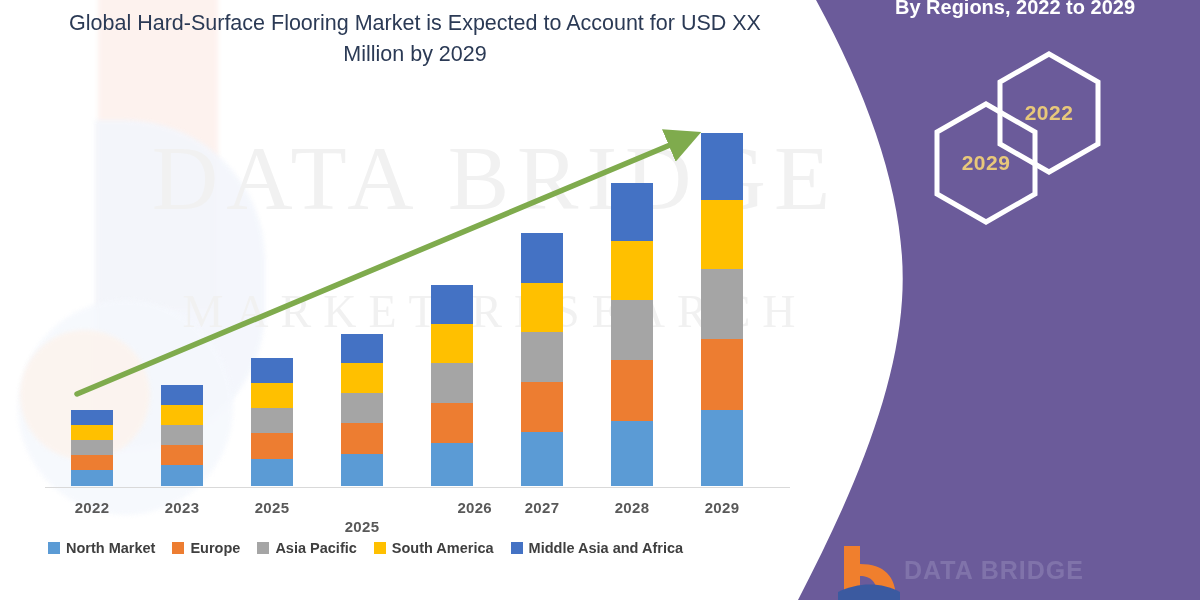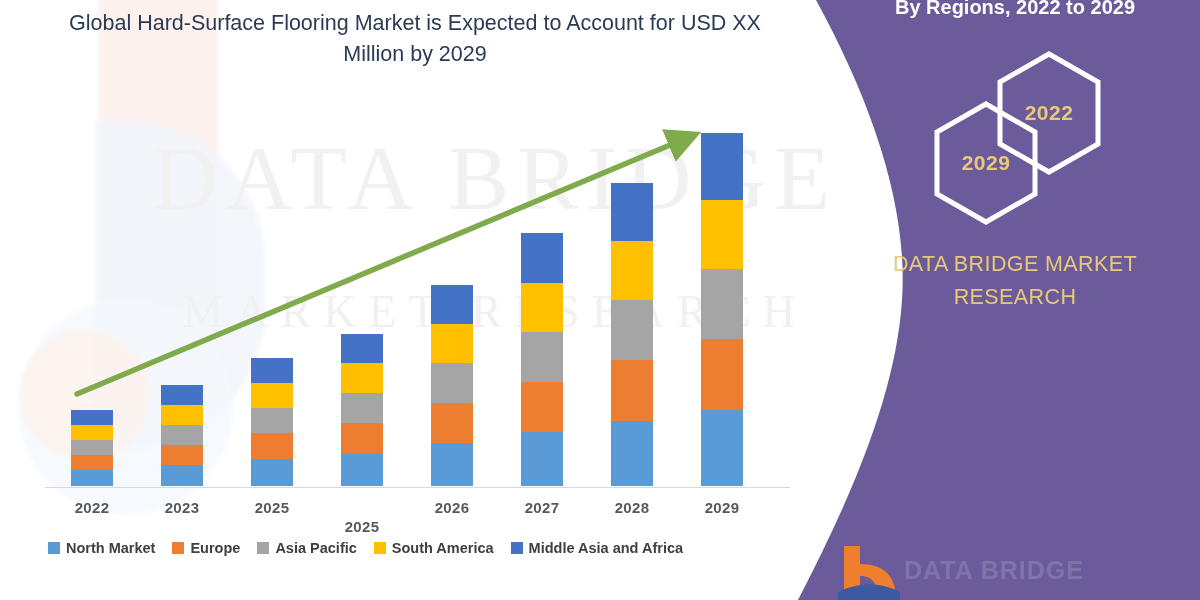--- a/index.html
+++ b/index.html
@@ -157,21 +157,21 @@
           <div class="seg" title="Asia Pacific 2029: 70" style="height: 70px; background: rgb(165, 165, 165);"></div>
           <div class="seg" title="Europe 2029: 71" style="height: 71px; background: rgb(237, 125, 49);"></div>
           <div class="seg" title="North America 2029: 76" style="height: 76px; background: rgb(91, 155, 213);"></div>
         </div>
       </div>
     <div id="xlabels">
         <div class="xlabel" style="left: 52px; width: 80px;">2022</div>
         <div class="xlabel" style="left: 142px; width: 80px;">2023</div>
         <div class="xlabel" style="left: 232px; width: 80px;">2025</div>
         <div class="xlabel" style="left: 322px; width: 80px; margin-top: 19px;">2025</div>
-        <div class="xlabel" style="left: 412px; width: 80px;">2026</div>
+        <div class="xlabel" style="left: 412px; width: 80px; text-align: right;">2026</div>
         <div class="xlabel" style="left: 502px; width: 80px;">2027</div>
         <div class="xlabel" style="left: 592px; width: 80px;">2028</div>
         <div class="xlabel" style="left: 682px; width: 80px;">2029</div>
       </div>
 
     <svg class="arrow-svg" viewBox="0 0 800 600">
       <defs>
         <marker id="ah" markerWidth="7" markerHeight="7" refX="2.6" refY="3.2" orient="auto">
           <path d="M0,0 L6.4,3.2 L0,6.4 Z" fill="#7fab4d"></path>
         </marker>
@@ -218,24 +218,20 @@
         <div class="hex-text">2029</div>
       </div>
       <div class="hex hex-2022">
         <svg viewBox="0 0 112 126" style="position:absolute;inset:0;">
           <polygon points="56,4 105,32 105,94 56,122 7,94 7,32" fill="none" stroke="#ffffff" stroke-width="5"></polygon>
         </svg>
         <div class="hex-text">2022</div>
       </div>
     </div>
 
-    <div class="brand">
-      <div>DATA BRIDGE MARKET</div>
-      <div>RESEARCH</div>
-    </div>
   </div>
 
   <div class="logo">
     <svg class="logo-mark" viewBox="0 0 62 58">
       <path d="M6,4 L22,4 L22,22 L6,22 Z" fill="#f07f2d"></path>
       <path d="M6,22 L22,22 L22,58 L6,58 Z" fill="#f07f2d"></path>
       <path d="M22,22 C46,22 58,34 58,58 L40,58 C40,40 33,34 22,34 Z" fill="#f07f2d"></path>
       <path d="M0,50 C20,40 44,40 62,50 L62,58 L0,58 Z" fill="#3b5aa0"></path>
     </svg>
     <div class="logo-text">DATA BRIDGE</div>

